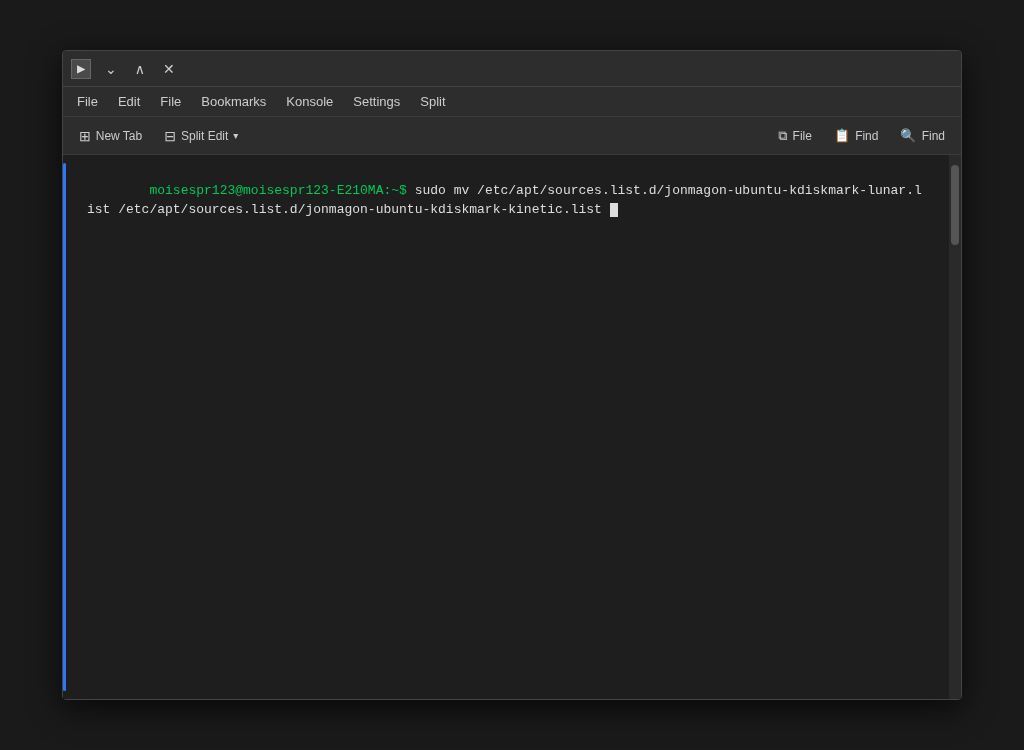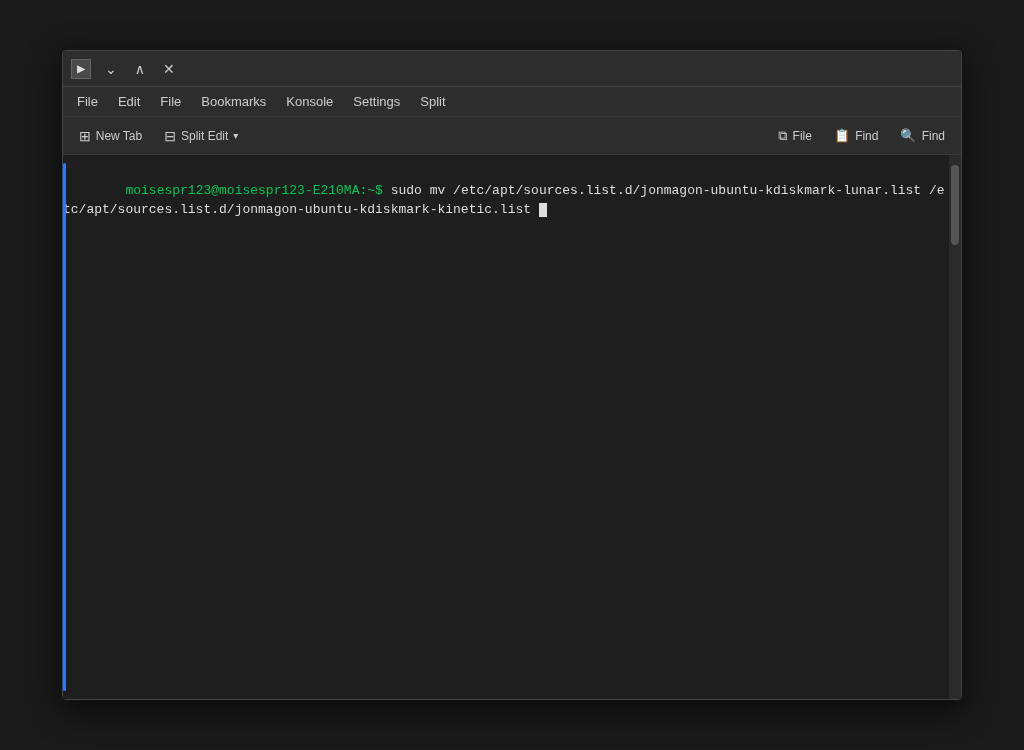--- a/index.html
+++ b/index.html
@@ -117,21 +117,21 @@
 
     
     .terminal-container {
       flex: 1;
       display: flex;
       overflow: hidden;
     }
     .terminal {
       flex: 1;
       background: #1e1e1e;
-      padding: 6px 0;
+      padding: 6px 24px;
       font-family: 'Courier New', Courier, monospace;
       font-size: 13px;
       color: #ddd;
       overflow-y: auto;
       position: relative;
     }
     .terminal-line {
       line-height: 1.5;
       white-space: pre-wrap;
       word-break: break-all;

